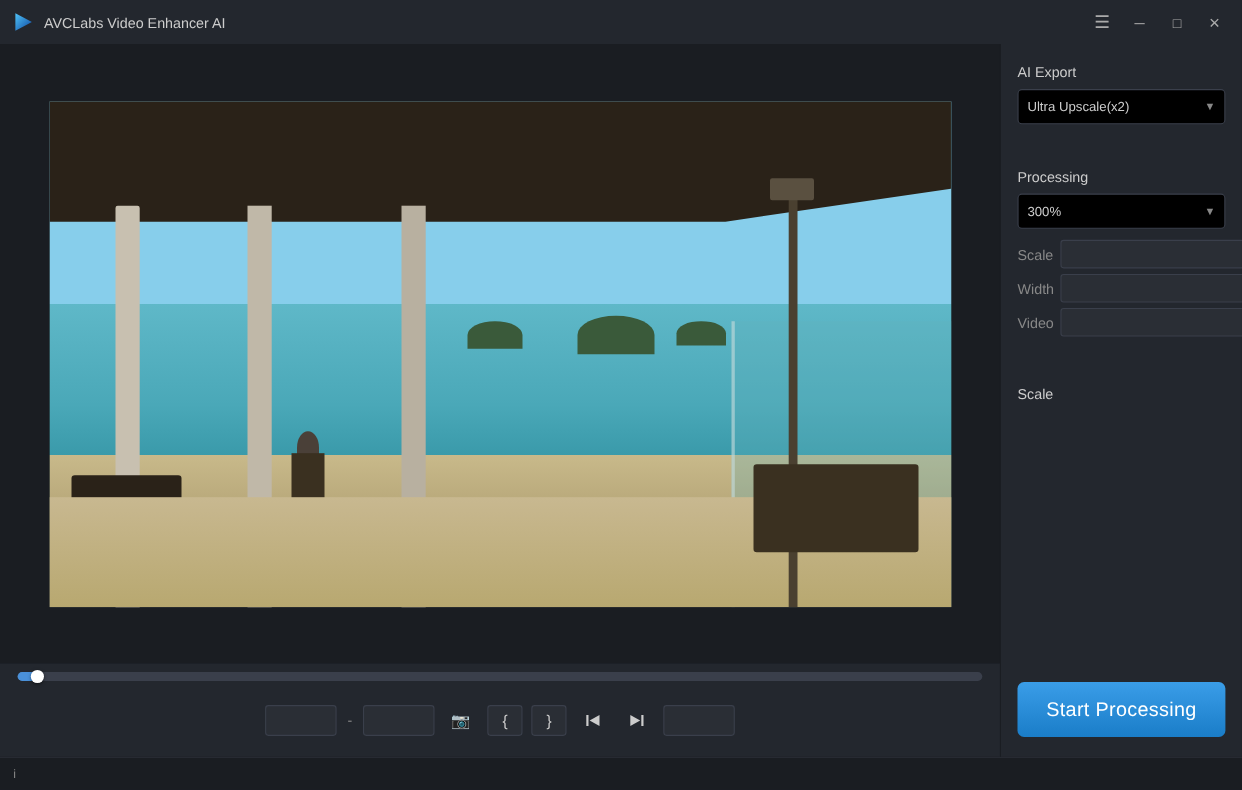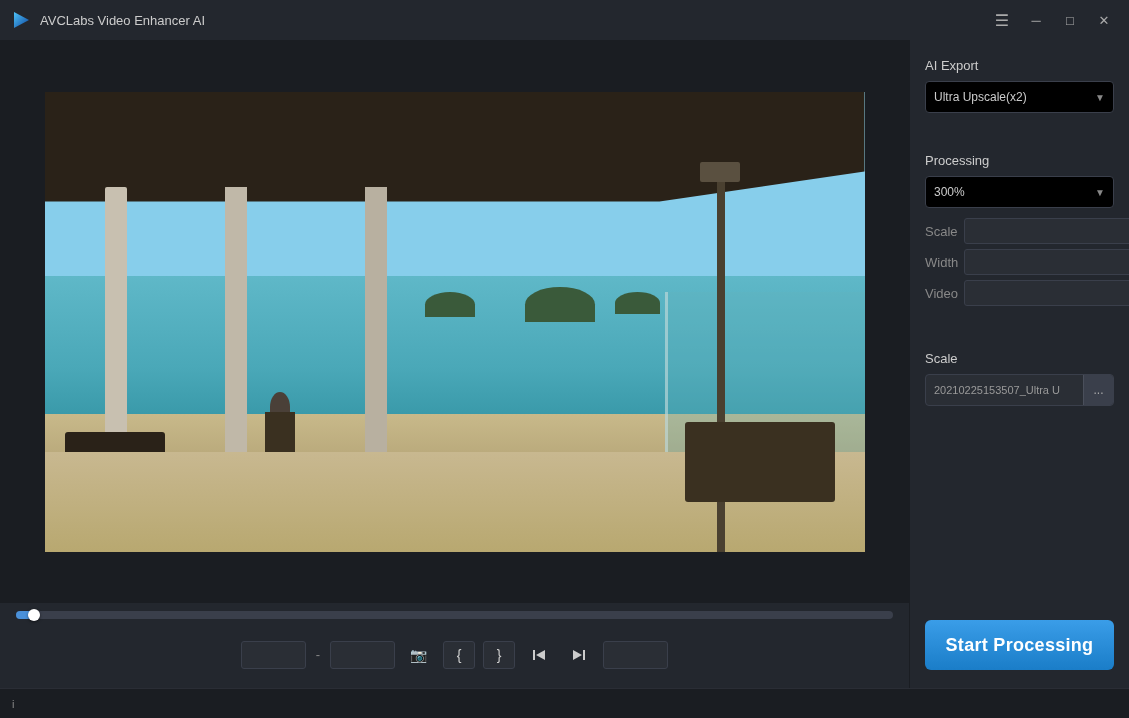--- a/index.html
+++ b/index.html
@@ -387,21 +387,21 @@
     }
 
     #start-btn {
       width: 100%;
       height: 50px;
       background: linear-gradient(180deg, #3a9de8 0%, #1a7dc8 100%);
       border: none;
       border-radius: 6px;
       color: #fff;
       font-size: 18px;
-      font-weight: 700;
+      font-weight: 400;
       cursor: pointer;
       letter-spacing: 0.3px;
       margin-top: auto;
     }
 
     
     #status-bar {
       height: 30px;
       background: #1a1d22;
       border-top: 1px solid #2a2d35;
@@ -530,24 +530,20 @@
         <span class="panel-row-label">Video</span>
         <input type="text" class="panel-input" style="">
         <span class="panel-unit"></span>
       </div>
     </div>
 
     <div class="spacer"></div>
 
     <div>
       <div class="panel-section-label">Scale</div>
-      <div class="export-field">
-        <span class="export-text">20210225153507_Ultra U</span>
-        <button class="export-dots-btn">...</button>
-      </div>
     </div>
 
     <button id="start-btn">Start Processing</button>
 
   </div>
 </div>
 
 <div id="status-bar">
   <span id="status-text">i</span>
 </div>

